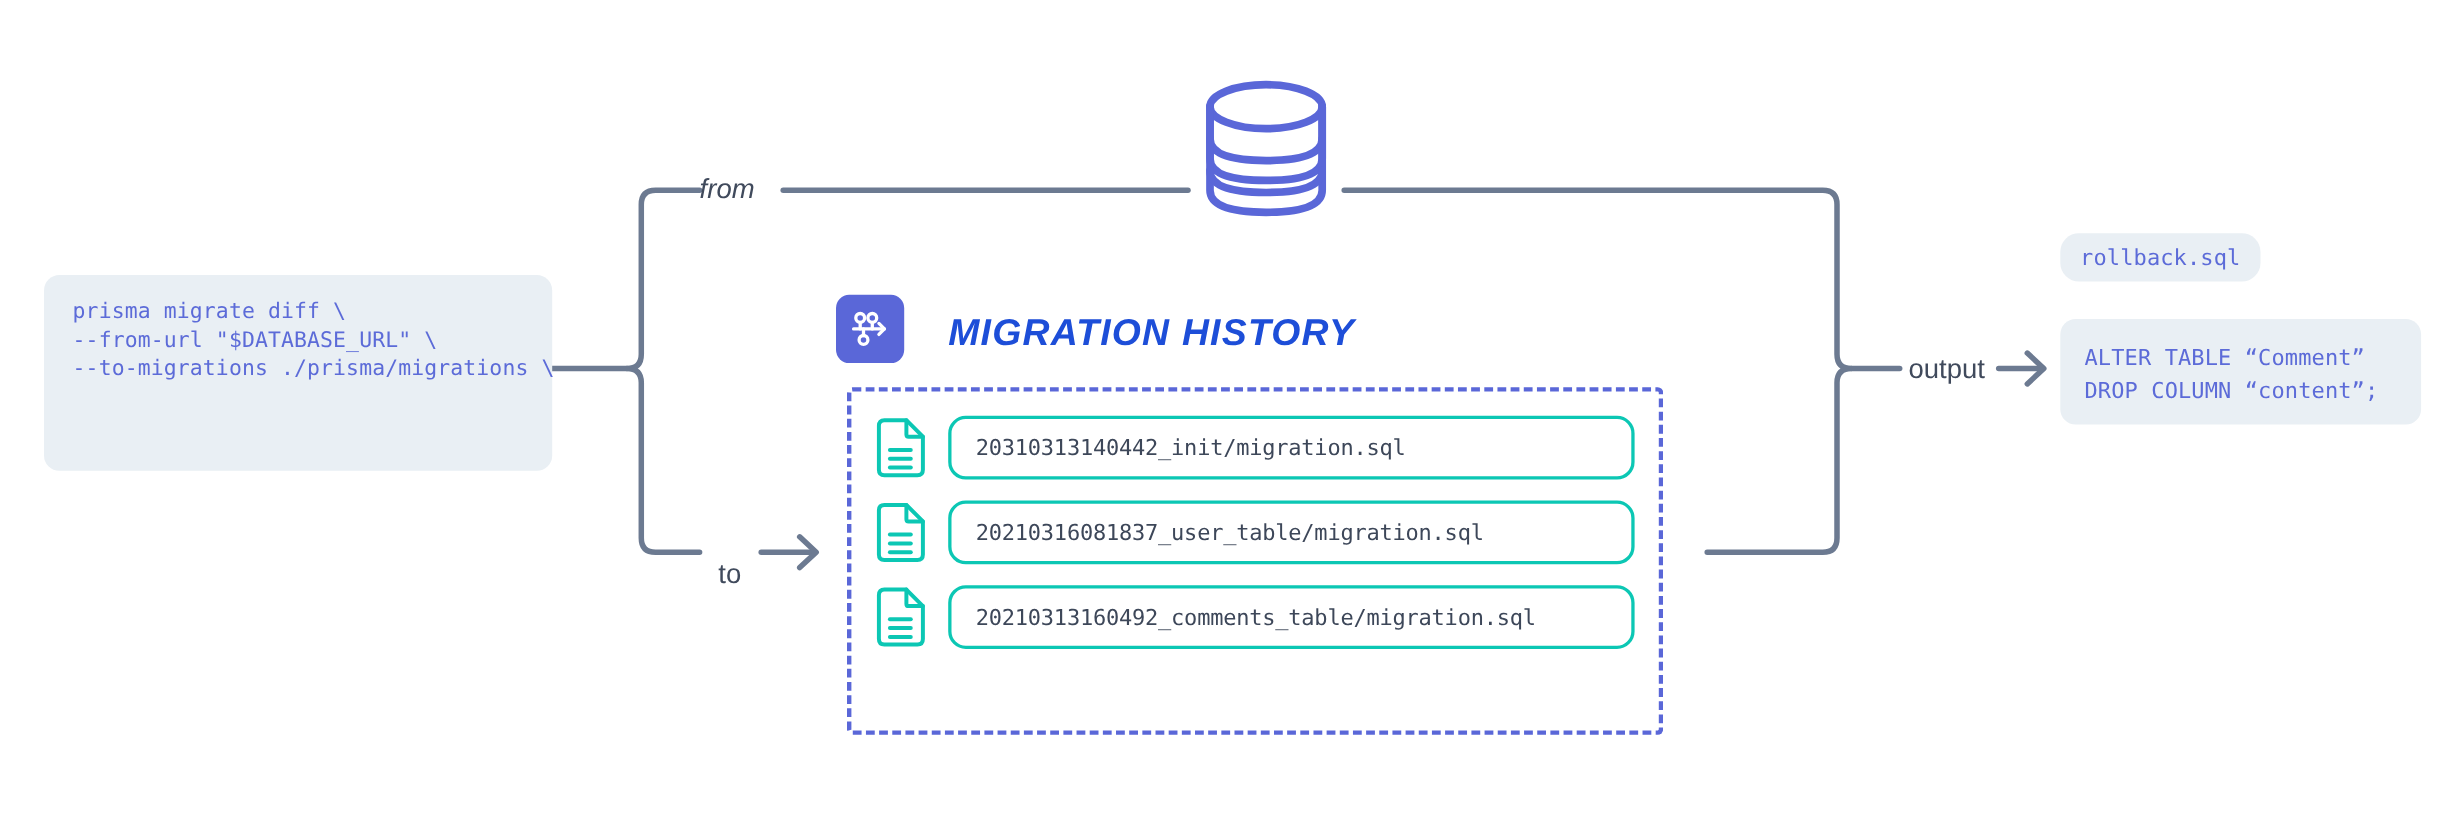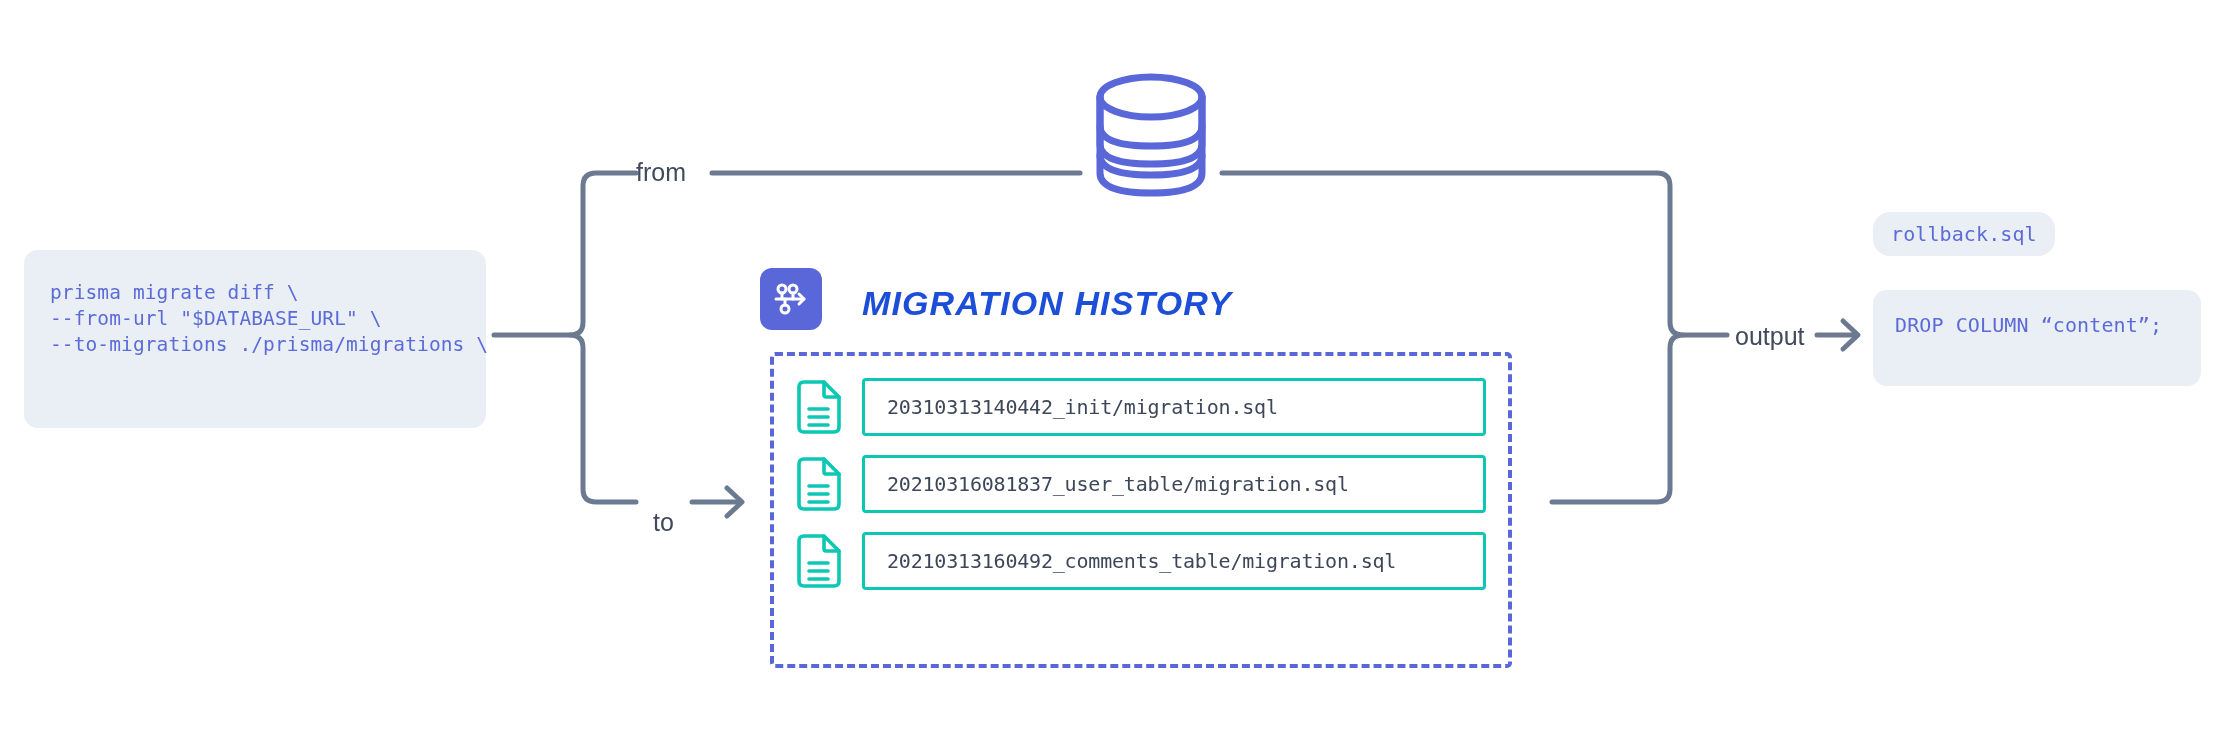--- a/index.html
+++ b/index.html
@@ -27,44 +27,44 @@
   }
 
   
   .code-card {
     position: absolute;
     background: #E9EFF4;
     border-radius: 14px;
     box-sizing: border-box;
   }
   #cmd-card {
-    left: 24px;
+    left: 40px;
     top: 250px;
     width: 462px;
     height: 178px;
-    padding: 30px 26px;
+    padding: 20px 26px;
   }
   .code-line {
     font-family: "DejaVu Sans Mono", monospace;
     font-size: 19.5px;
     line-height: 26px;
     color: #5C6BD8;
     white-space: pre;
     letter-spacing: 0.1px;
   }
 
   
   .edge-label {
     position: absolute;
     font-family: "Liberation Sans", sans-serif;
     font-size: 25px;
     color: #404A5C;
     white-space: nowrap;
   }
-  #label-from { left: 636px; top: 158px; }
+  #label-from { left: 636px; top: 158px; font-style: italic; }
   #label-to   { left: 653px; top: 508px; }
   #label-output { left: 1735px; top: 322px; }
 
   
   #mig-icon-box {
     position: absolute;
     left: 760px;
     top: 268px;
     width: 62px;
     height: 62px;
@@ -109,21 +109,21 @@
     width: 46px;
     height: 56px;
     flex: 0 0 auto;
     margin-right: 20px;
   }
   .mig-box {
     flex: 0 0 auto;
     width: 624px;
     height: 58px;
     border: 3px solid #0CC7B4;
-    border-radius: 4px;
+    border-radius: 16px;
     box-sizing: border-box;
     display: flex;
     align-items: center;
     padding-left: 22px;
   }
   .mig-name {
     font-family: "DejaVu Sans Mono", monospace;
     font-size: 20px;
     color: #3D4759;
     white-space: nowrap;
@@ -266,16 +266,17 @@
       </div>
     </div>
 
   </div>
 
   <div id="out-filename">
     <span class="code-line">rollback.sql</span>
   </div>
 
   <div class="code-card" id="sql-card">
+    <div class="code-line">ALTER TABLE “Comment”</div>
     <div class="code-line">DROP COLUMN “content”;</div>
   </div>
 
 </div>
 
 </body></html>

